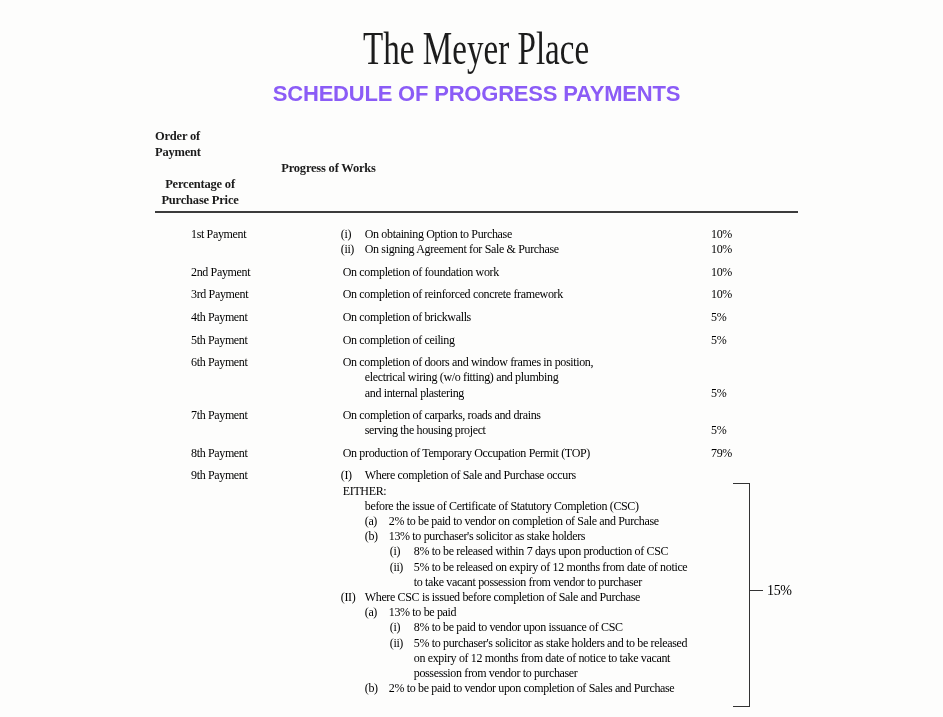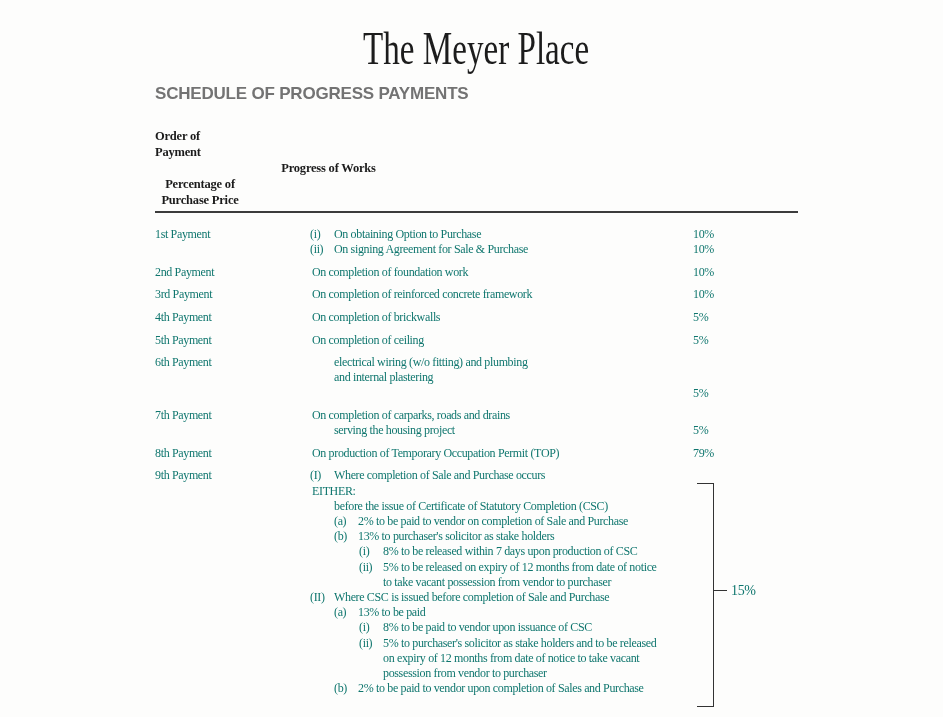--- a/index.html
+++ b/index.html
@@ -7,33 +7,33 @@
     position:relative; width:943px; height:717px; overflow:hidden;
     background:#fdfdfc;
     font-family:"Liberation Serif", serif; color:#272727;
   }
   .doc { position:absolute; left:155px; top:0; width:643px; }
 
   .title { margin:24px 0 0 0; text-align:center; font-weight:normal;
            font-size:46px; line-height:50px; color:#1c1c1c; }
   .title .squeeze { display:inline-block; transform:scaleX(0.72); transform-origin:center; }
 
-  .subtitle { margin:10px 0 0 0; 
+  .subtitle { margin:10px 0 0 0; text-align:center;
               font-family:"Liberation Sans", sans-serif; font-weight:bold;
-              font-size:17px; line-height:20px; letter-spacing:-0.2px; color:#737373; }
+              font-size:22px; line-height:20px; letter-spacing:-0.2px; color:#8b5cf6; }
 
   .thead { display:flex; margin-top:24px; font-weight:bold; font-size:12.5px;
            line-height:16px; color:#1b1b1b; letter-spacing:-0.2px;flex-direction:column; }
   .th1 { width:157px; }
   .th2 { width:381px; text-align:center; padding-right:34px; box-sizing:border-box; }
   .th3 { width:90px; text-align:center; }
 
   .rule { margin-top:3px; border-top:2px solid #3c3c3c; width:643px; }
 
-  .tbody { margin-top:14px; font-size:12px; letter-spacing:-0.35px; color:#0f766e; }
+  .tbody { margin-top:14px; font-size:12px; letter-spacing:-0.35px; color:#000000;margin-left:36px; }
   .trow { display:flex; margin-bottom:7.4px; position:relative; }
   .cell-payment { width:157px; line-height:15.2px; }
   .cell-works { width:381px; }
   .cell-pct { width:90px; text-align:left; }
   .wline { height:15.2px; line-height:15.2px; white-space:nowrap; }
   .pline { height:15.2px; line-height:15.2px; }
   .ind0 { padding-left:0; }
   .ind1 { padding-left:22px; }
   .ind2 { padding-left:46px; }
   .ind3 { padding-left:71px; }
@@ -114,20 +114,21 @@
           <div class="cell-works">
             <div class="wline ind0"><span>On completion of ceiling</span></div>
           </div>
           <div class="cell-pct">
             <div class="pline">5%</div>
           </div>
         </div>
         <div class="trow">
           <div class="cell-payment">6th Payment</div>
           <div class="cell-works">
+            <div class="wline ind0"><span>On completion of doors and window frames in position,</span></div>
             <div class="wline ind1"><span>electrical wiring (w/o fitting) and plumbing</span></div>
             <div class="wline ind1"><span>and internal plastering</span></div>
           </div>
           <div class="cell-pct">
             <div class="pline"></div>
             <div class="pline"></div>
             <div class="pline">5%</div>
           </div>
         </div>
         <div class="trow">

